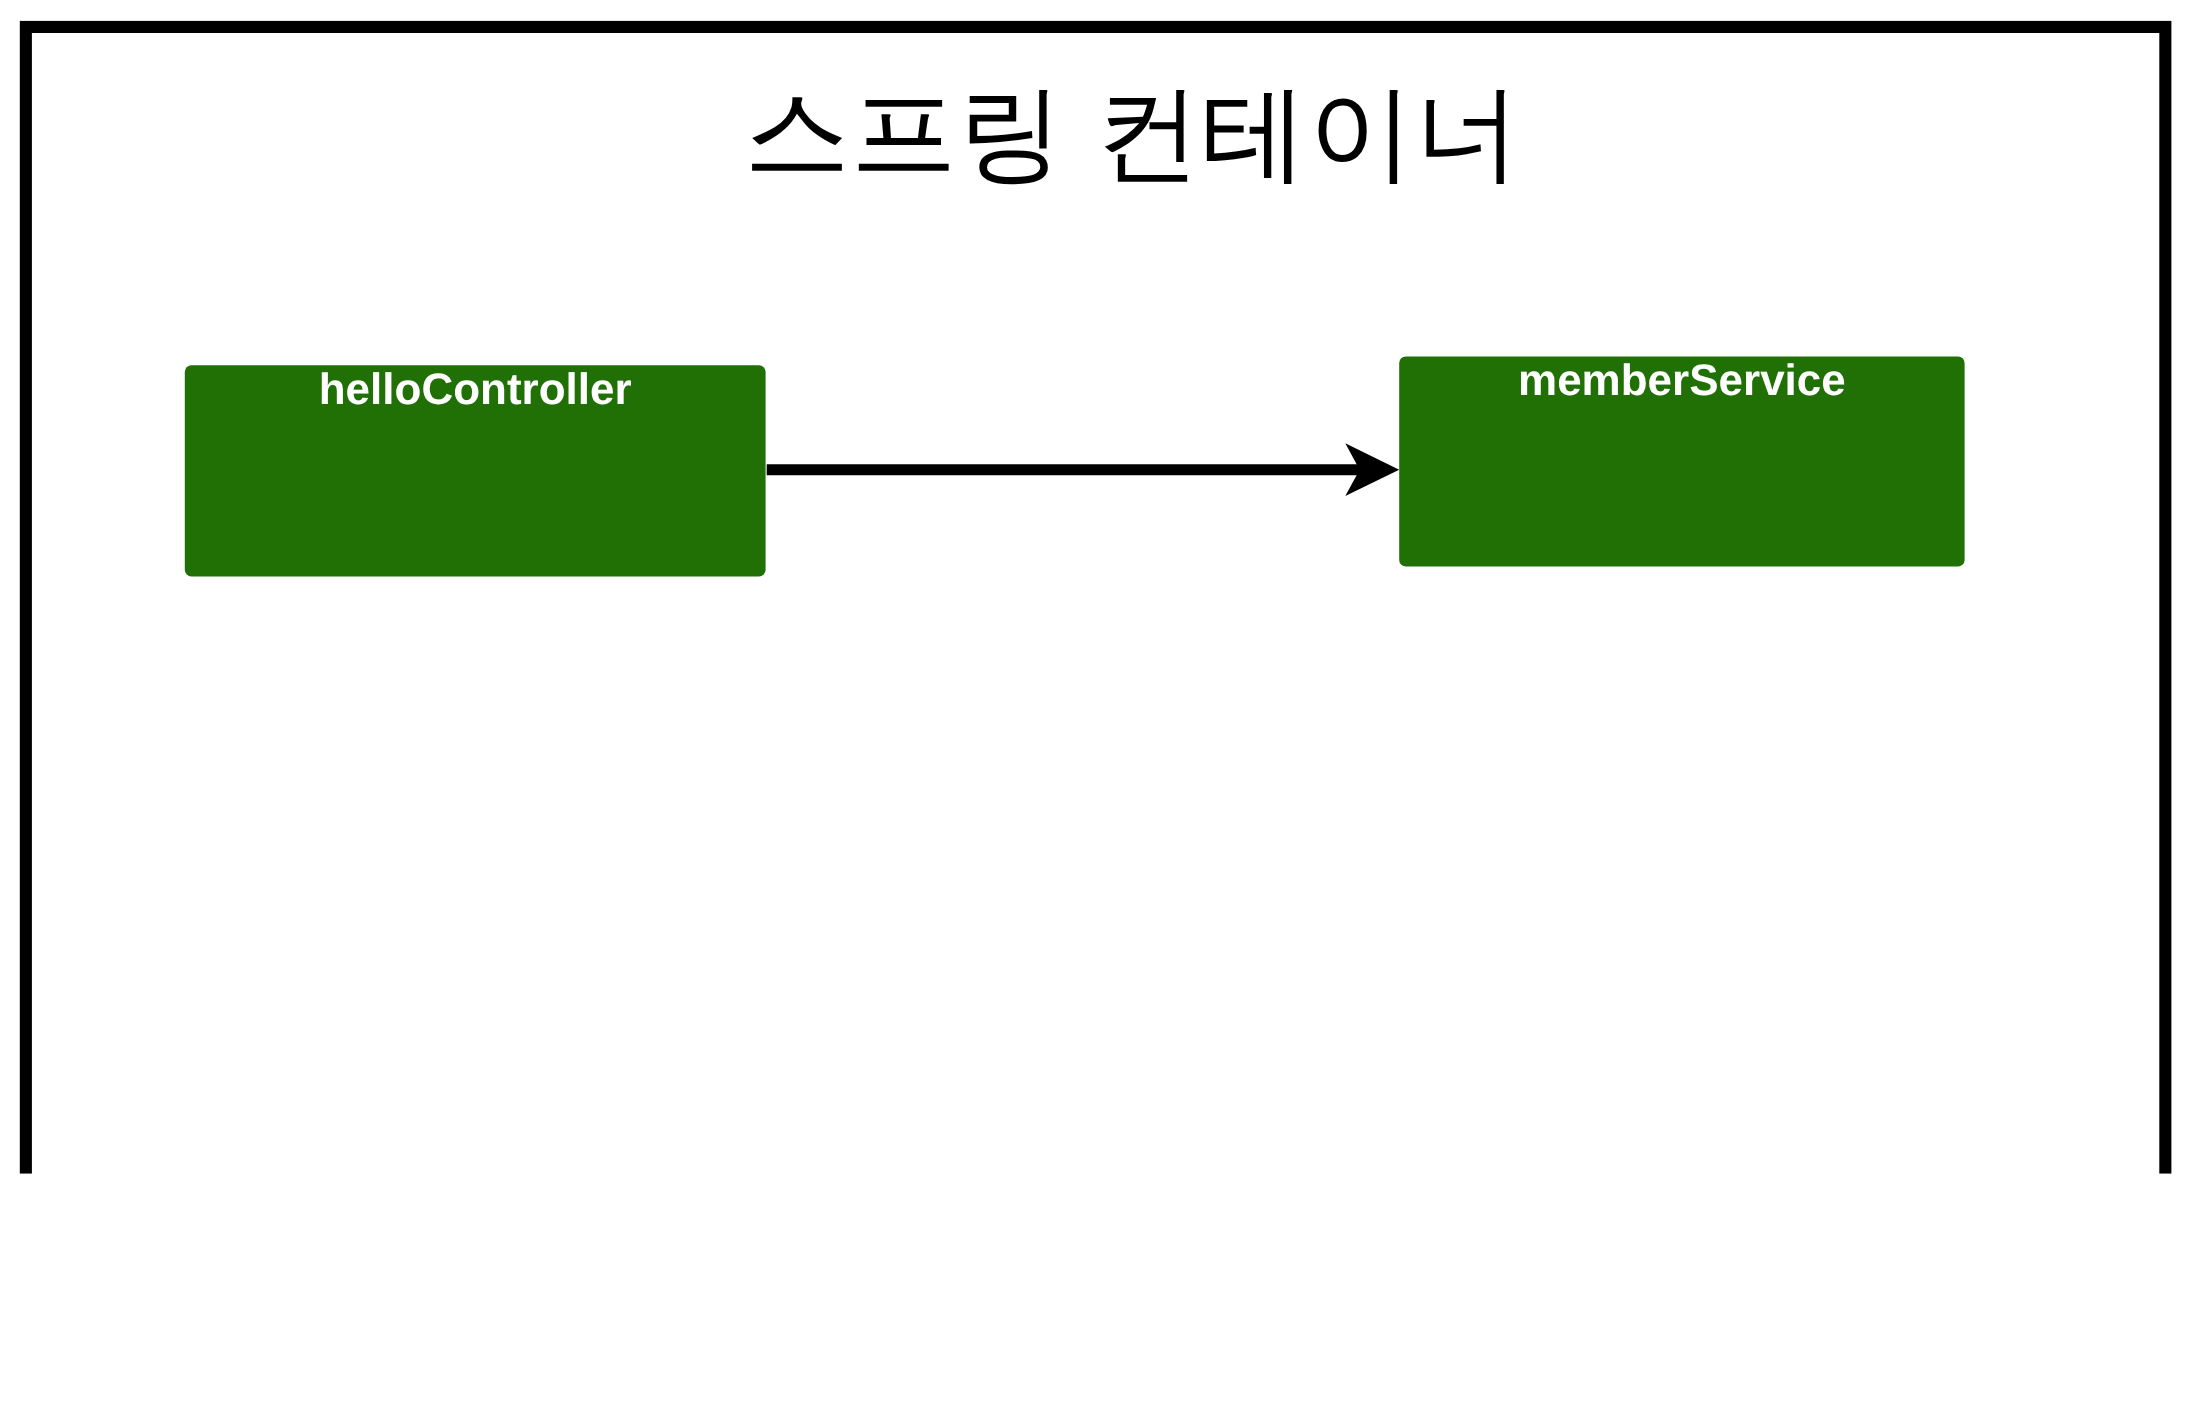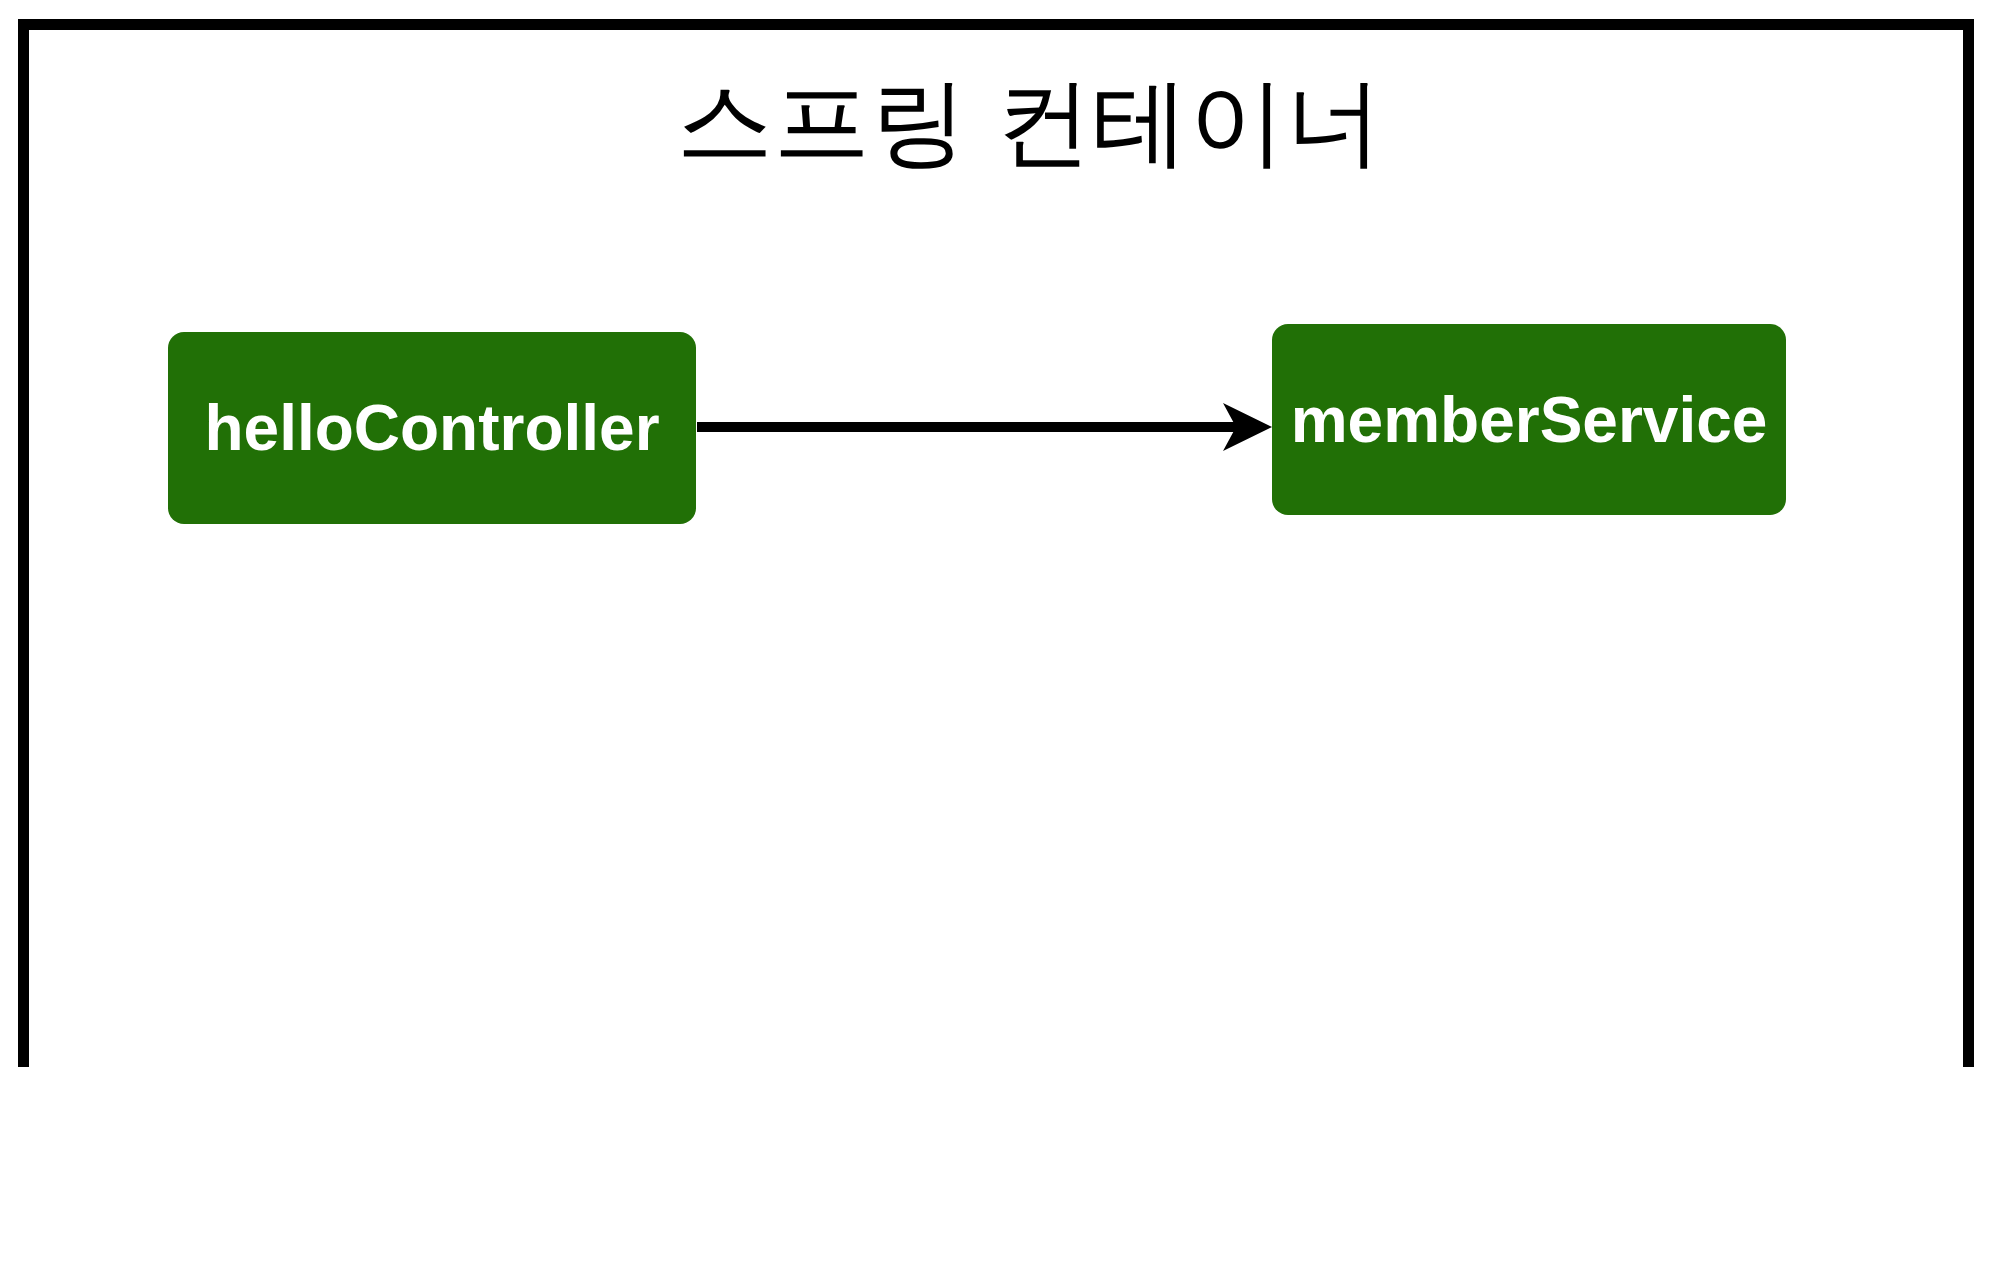--- a/index.html
+++ b/index.html
@@ -37,26 +37,26 @@
     font-weight: 400;
     color: var(--line, #000000);
     letter-spacing: 1px;
     white-space: nowrap;
   }
   .node {
     position: absolute;
     box-sizing: border-box;
     background: var(--node-bg, #217006);
     color: var(--node-text, #ffffff);
-    border-radius: 16px;
+    border-radius: 6px;
     display: flex;
-    align-items: center;
+    align-items: flex-start;
     justify-content: center;
     font-weight: 700;
-    font-size: 64px;
+    font-size: 40px;
     white-space: nowrap;
   }
   .node.hello {
     left: 168px;
     top: 332px;
     width: 528px;
     height: 192px;
   }
   .node.member {
     left: 1272px;

